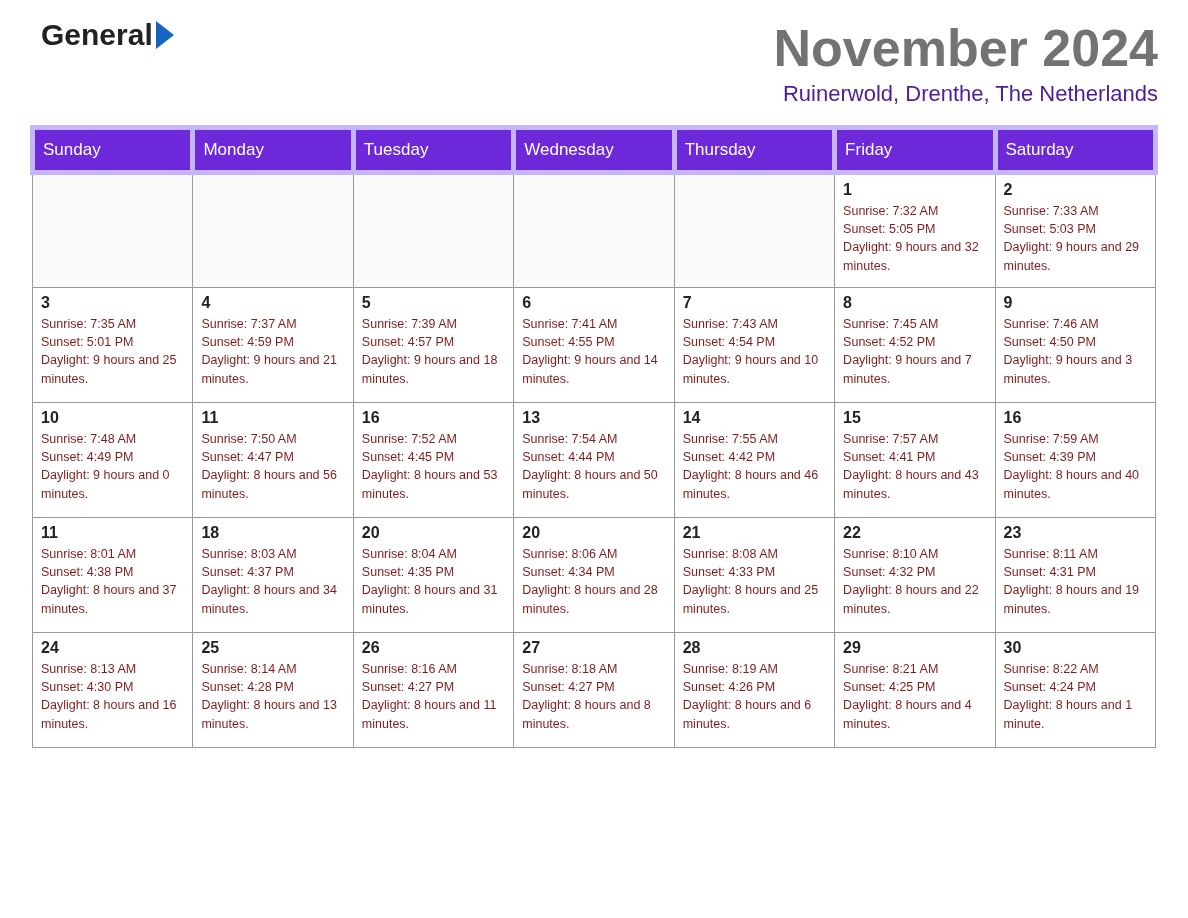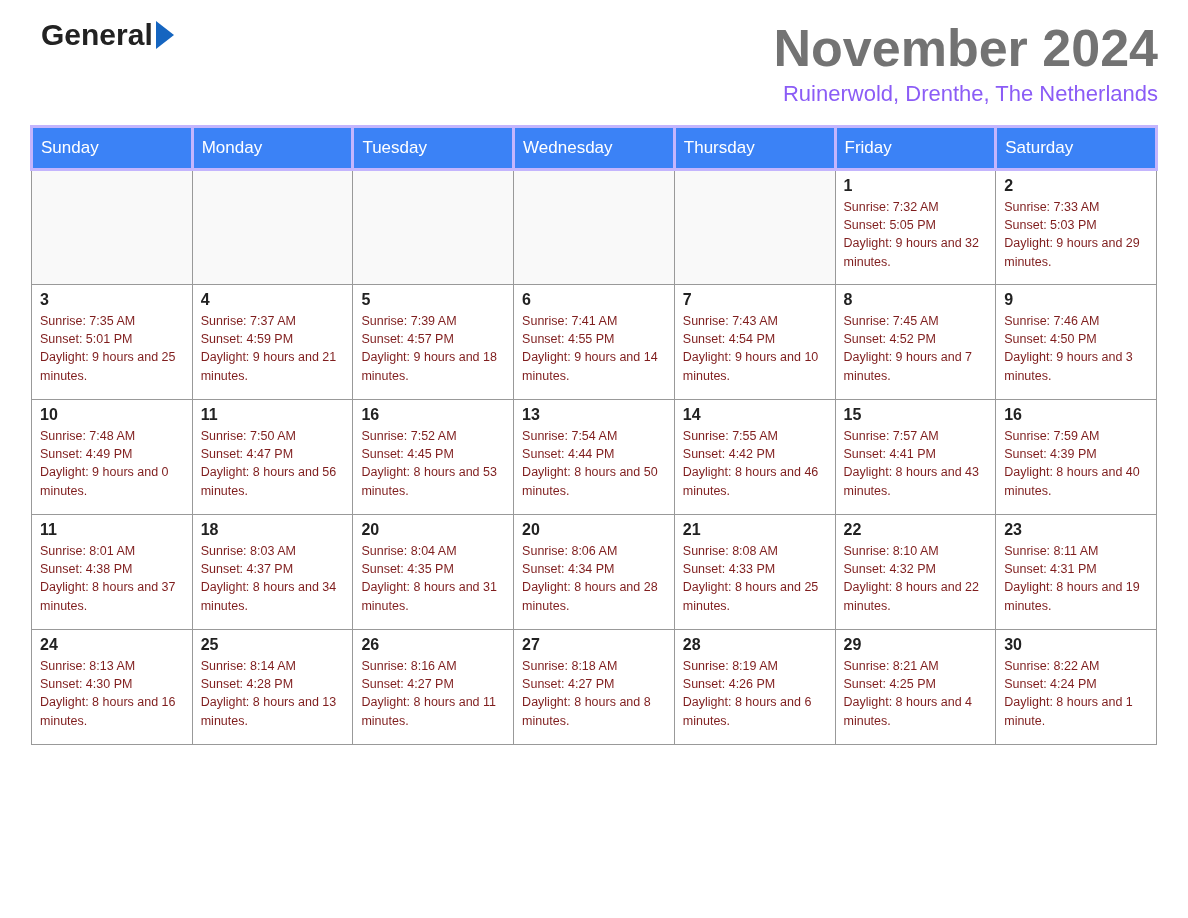--- a/index.html
+++ b/index.html
@@ -22,36 +22,36 @@
       text-align: right;
     }
     .month-title {
       font-size: 52px;
       font-weight: bold;
       color: #737373;
       line-height: 1.1;
     }
     .location-subtitle {
       font-size: 22px;
-      color: #8b5cf6;
+      color: #4c1d95;
       margin-top: 4px;
     }
     .calendar-table {
       width: 100%;
       border-collapse: collapse;
       table-layout: fixed;
     }
     .calendar-table thead tr th {
-      background-color: #3b82f6;
+      background-color: #6d28d9;
       color: #fff;
       font-size: 17px;
       font-weight: normal;
       padding: 10px 8px;
       text-align: left;
-      border: 3px solid #c4b5fd;
+      border: 5px solid #c4b5fd;
     }
     .calendar-table tbody tr td {
       vertical-align: top;
       padding: 6px 8px;
       border: 1px solid #999;
       height: 115px;
       font-size: 13px;
       color: #333;
       background: #fff;
     }

